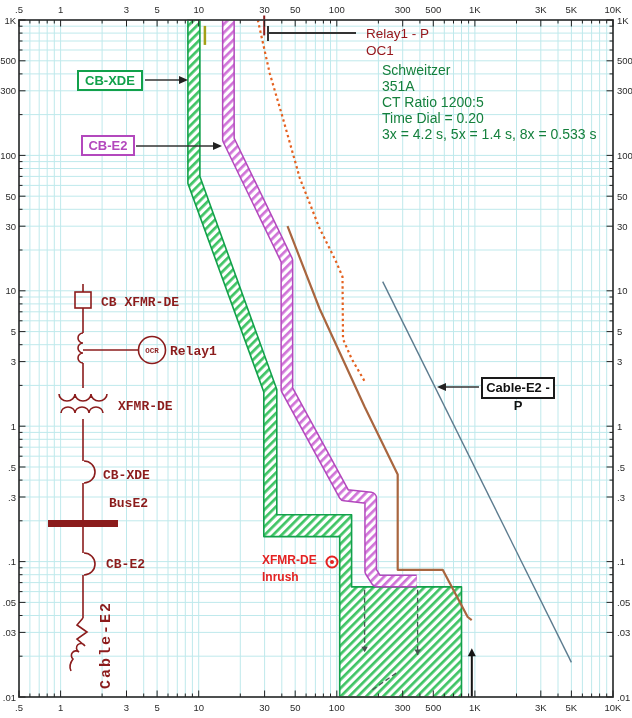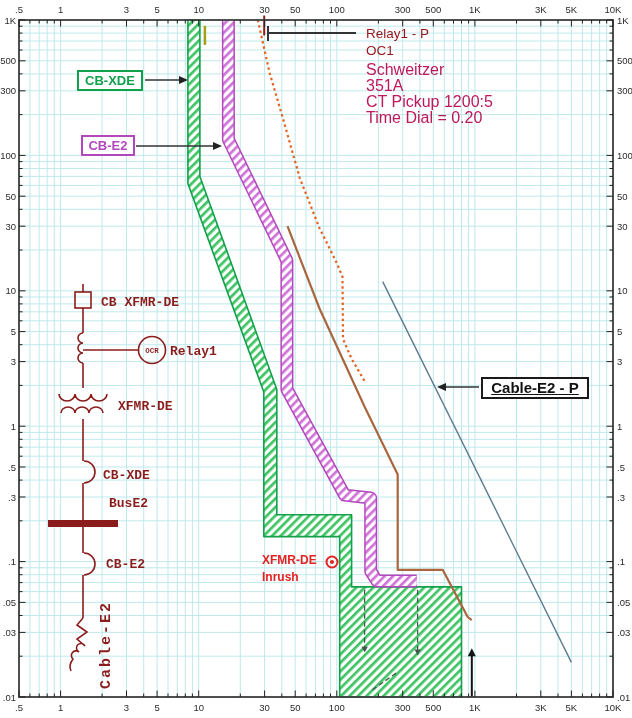--- a/index.html
+++ b/index.html
@@ -8,25 +8,25 @@
   svg{position:absolute;left:0;top:0;}
   .tick{font:9.5px "Liberation Sans",sans-serif;fill:#2b2b2b;}
   .olabel{font:bold 13px "Liberation Mono",monospace;}
   .olabel-sm{font:bold 7.5px "Liberation Mono",monospace;}
   .overlay{position:absolute;box-sizing:border-box;}
   .labelbox{background:#fff;text-align:center;font-weight:bold;}
   #box-cbxde{left:77px;top:70px;width:66px;height:21px;line-height:17px;
              border:2px solid #12a14b;color:#12a14b;font-size:13px;}
   #box-cbe2{left:81px;top:135px;width:54px;height:21px;line-height:17px;
             border:2px solid #b348bd;color:#b348bd;font-size:13px;}
-  #box-cable{left:481px;top:377px;width:108px;height:22px;line-height:18px;
-             border:2px solid #1a1a1a;color:#111;font-size:15px;text-decoration:underline;}
+  #box-cable{left:481px;top:377px;width:74px;height:22px;line-height:18px;
+             border:2px solid #1a1a1a;color:#111;font-size:13px;}
   #relay-block{left:366px;top:25px;width:244px;}
   #relay-block .r-title{font-weight:normal;font-size:13.5px;color:#96151a;line-height:17px;}
-  #relay-block .r-line{font-size:16px;color:#be185d;line-height:16px;}
+  #relay-block .r-line{font-size:14px;color:#15803d;line-height:16px;margin-left:16px;}
   #relay-block .r-gap{height:3px;}
   #inrush{left:262px;top:552px;color:#e42222;font-weight:bold;font-size:12px;line-height:17px;}
 </style>
 </head>
 <body>
 
 <div id="stage">
 
   <svg id="chart" width="632" height="718">
     <defs id="defs">
@@ -175,21 +175,22 @@
   <div class="overlay labelbox" id="box-cbxde">CB-XDE</div>
   <div class="overlay labelbox" id="box-cbe2">CB-E2</div>
   <div class="overlay labelbox" id="box-cable">Cable-E2 - P</div>
 
   <div class="overlay" id="relay-block">
     <div class="r-title">Relay1 - P</div>
     <div class="r-title">OC1</div>
     <div class="r-gap"></div>
     <div class="r-line">Schweitzer</div>
     <div class="r-line">351A</div>
-    <div class="r-line">CT Pickup 1200:5</div>
+    <div class="r-line">CT Ratio 1200:5</div>
     <div class="r-line">Time Dial = 0.20</div>
+    <div class="r-line">3x = 4.2 s, 5x = 1.4 s, 8x = 0.533 s</div>
   </div>
 
   <div class="overlay" id="inrush">
     <div>XFMR-DE</div>
     <div>Inrush</div>
   </div>
 </div>
 
 </body></html>

